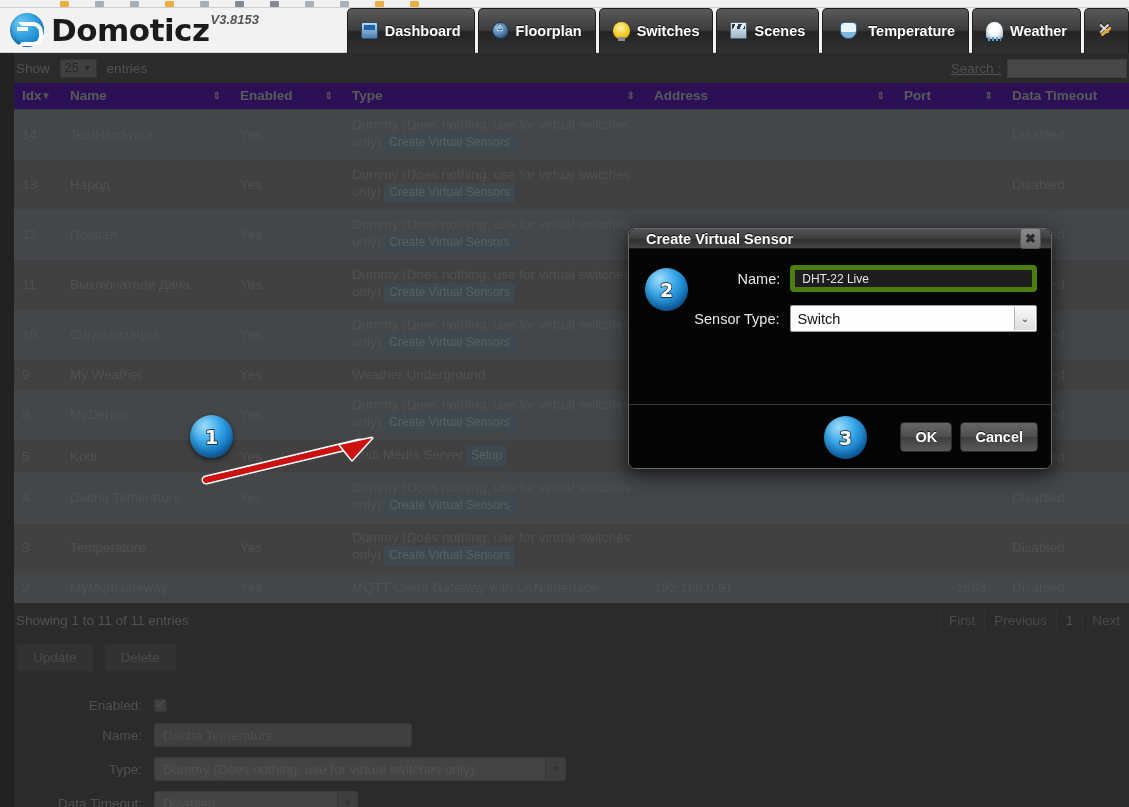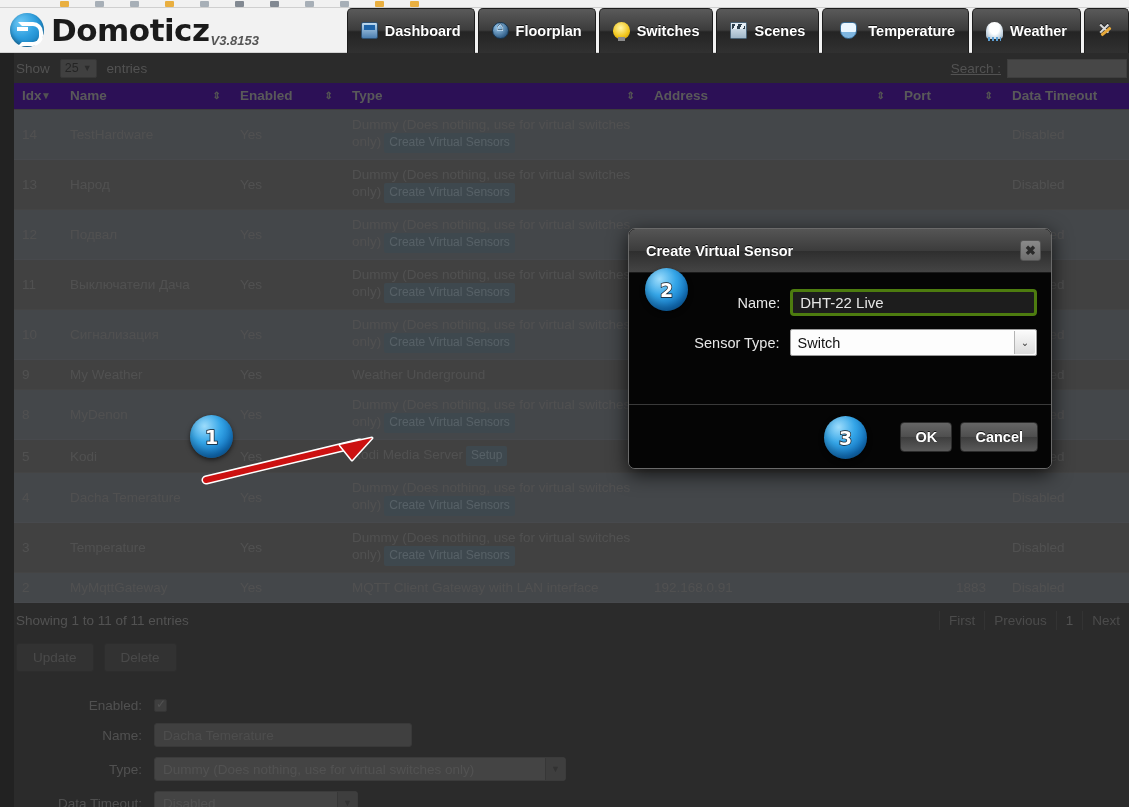--- a/index.html
+++ b/index.html
@@ -23,21 +23,21 @@
   .bm.alt { background: #9aa3ad; }
   .bm.doc { background: #6f7781; }
 
   
   .app-header {
     position: absolute; top: 8px; left: 0; width: 1129px; height: 45px;
     background: #f2f2f2;
     border-bottom: 1px solid #d2d2d2;
     display: flex; align-items: center;
   }
-  .logo-wrap { display: flex; align-items: flex-end; padding-left: 10px; }
+  .logo-wrap { display: flex; align-items: flex-start; padding-left: 10px; }
   .logo-mark {
     width: 34px; height: 34px; border-radius: 50%;
     background: radial-gradient(circle at 32% 28%, #6fc9f5 0%, #2d9ede 45%, #0c6fae 100%);
     position: relative; align-self: center; margin-right: 7px;
     box-shadow: inset 0 -2px 4px rgba(0,0,0,.35);
   }
   .logo-mark::before {
     content: ""; position: absolute; left: 8px; top: 9px;
     width: 17px; height: 16px;
     border: 4px solid #fff; border-left-color: transparent;
@@ -198,21 +198,21 @@
   .modal {
     position: absolute; left: 628px; top: 228px; width: 424px; height: 241px;
     background: #050505;
     border: 1px solid #6a6a6a;
     border-radius: 7px;
     box-shadow: 0 5px 20px rgba(0,0,0,.75);
     overflow: hidden;
     z-index: 40;
   }
   .modal-head {
-    height: 44px;
+    height: 20px;
     background: linear-gradient(to bottom, #555 0%, #3c3c3c 50%, #2e2e2e 51%, #444 100%);
     border-bottom: 1px solid #1a1a1a;
     display: flex; align-items: center;
     padding: 0 10px 0 17px;
     border-radius: 6px 6px 0 0;
   }
   .modal-title {
     color: #fff; font-size: 14.5px; font-weight: bold;
     text-shadow: 0 -1px 0 rgba(0,0,0,.8);
   }
@@ -225,22 +225,22 @@
     border: 1px solid #555;
   }
   .modal-body { padding: 16px 14px 6px; height: 132px; position: relative; }
   .m-row { display: flex; align-items: center; margin-bottom: 13px; }
   .m-label {
     width: 148px; text-align: right; padding-right: 10px;
     color: #e8e8e8; font-size: 14.5px;
   }
   .m-input {
     width: 248px; height: 27px;
-    background: #1d1d1d; border: 3px solid #4d7c0f; border-radius: 4px;
-    color: #e6e6e6; font-size: 15px;
+    background: #1d1d1d; border: 5px solid #4d7c0f; border-radius: 4px;
+    color: #e6e6e6; font-size: 12px;
     display: flex; align-items: center; padding: 0 7px;
   }
   .m-select {
     width: 250px; height: 27px;
     background: #fdfdfd; border: 1px solid #9a9a9a; border-radius: 2px;
     color: #111; font-size: 14.5px;
     display: flex; align-items: center; padding: 0 7px;
     position: relative;
   }
   .m-select .arw {

